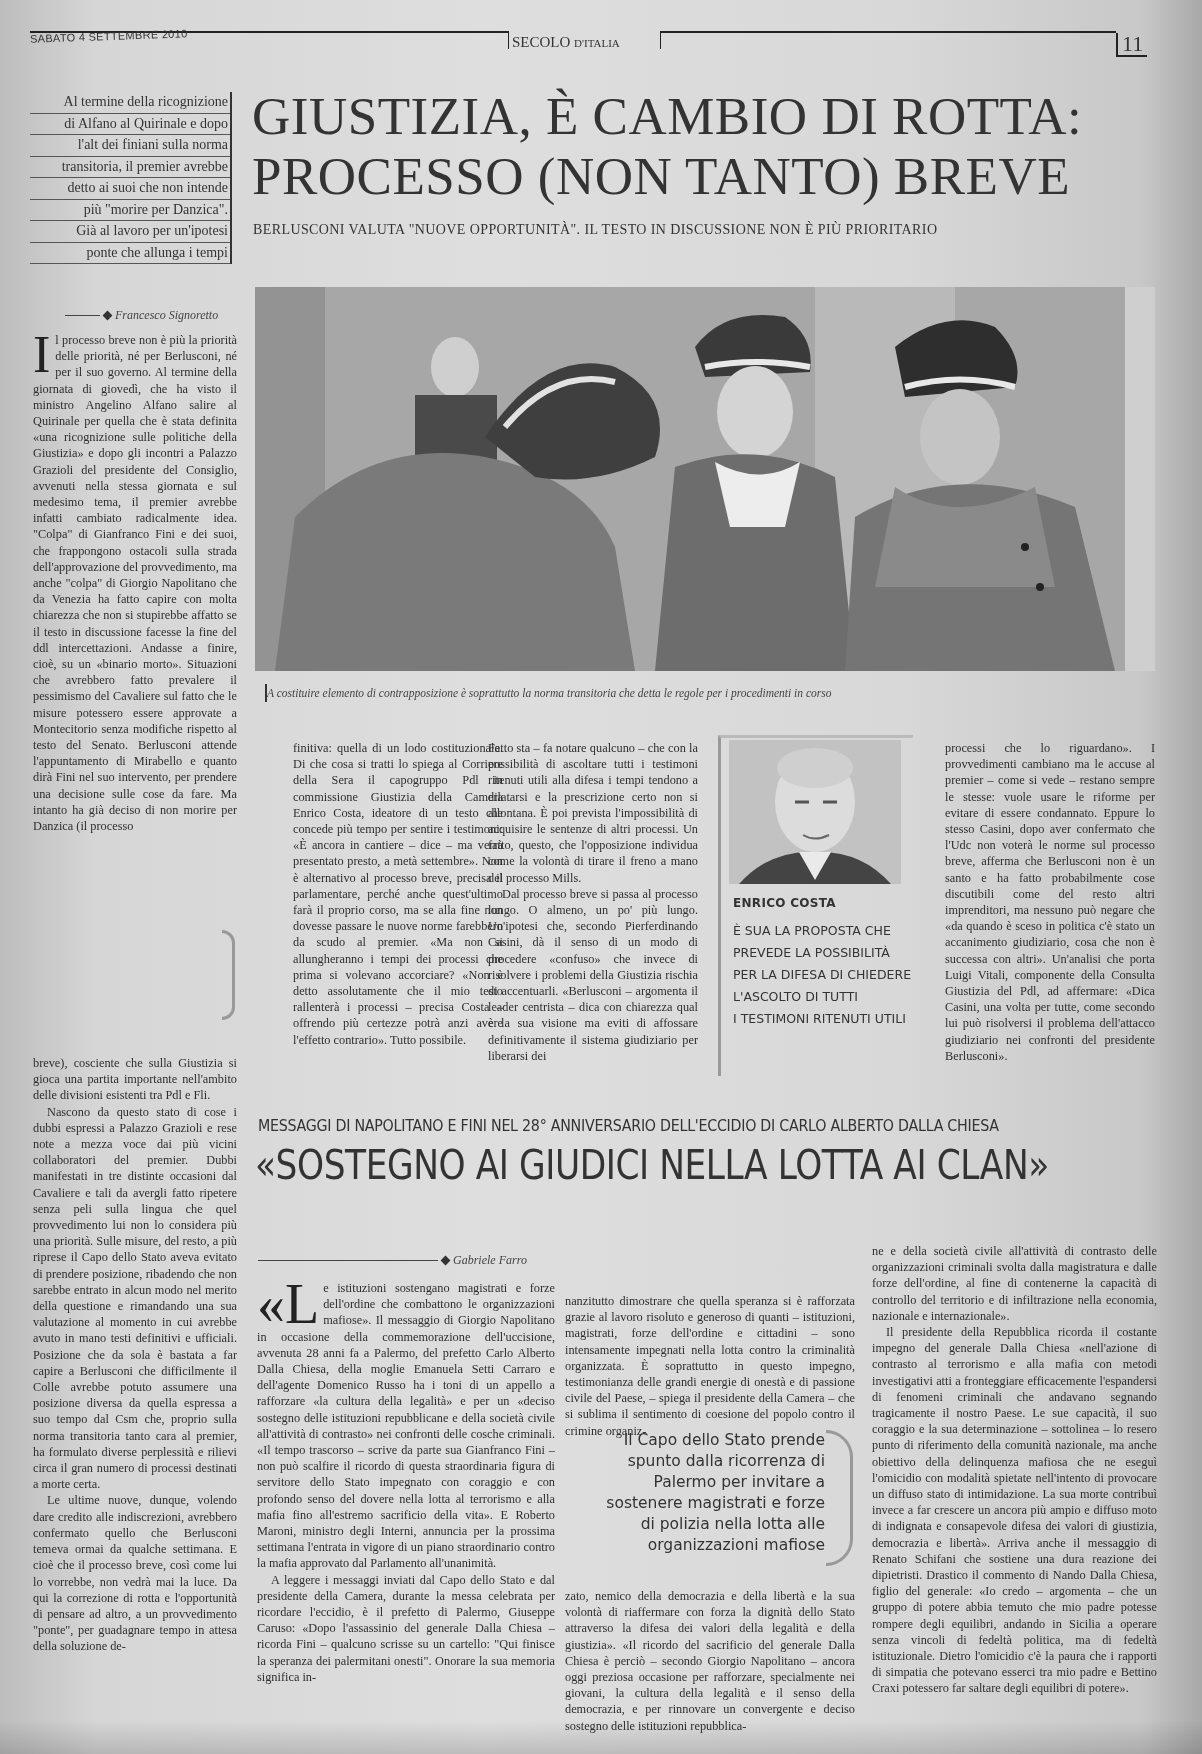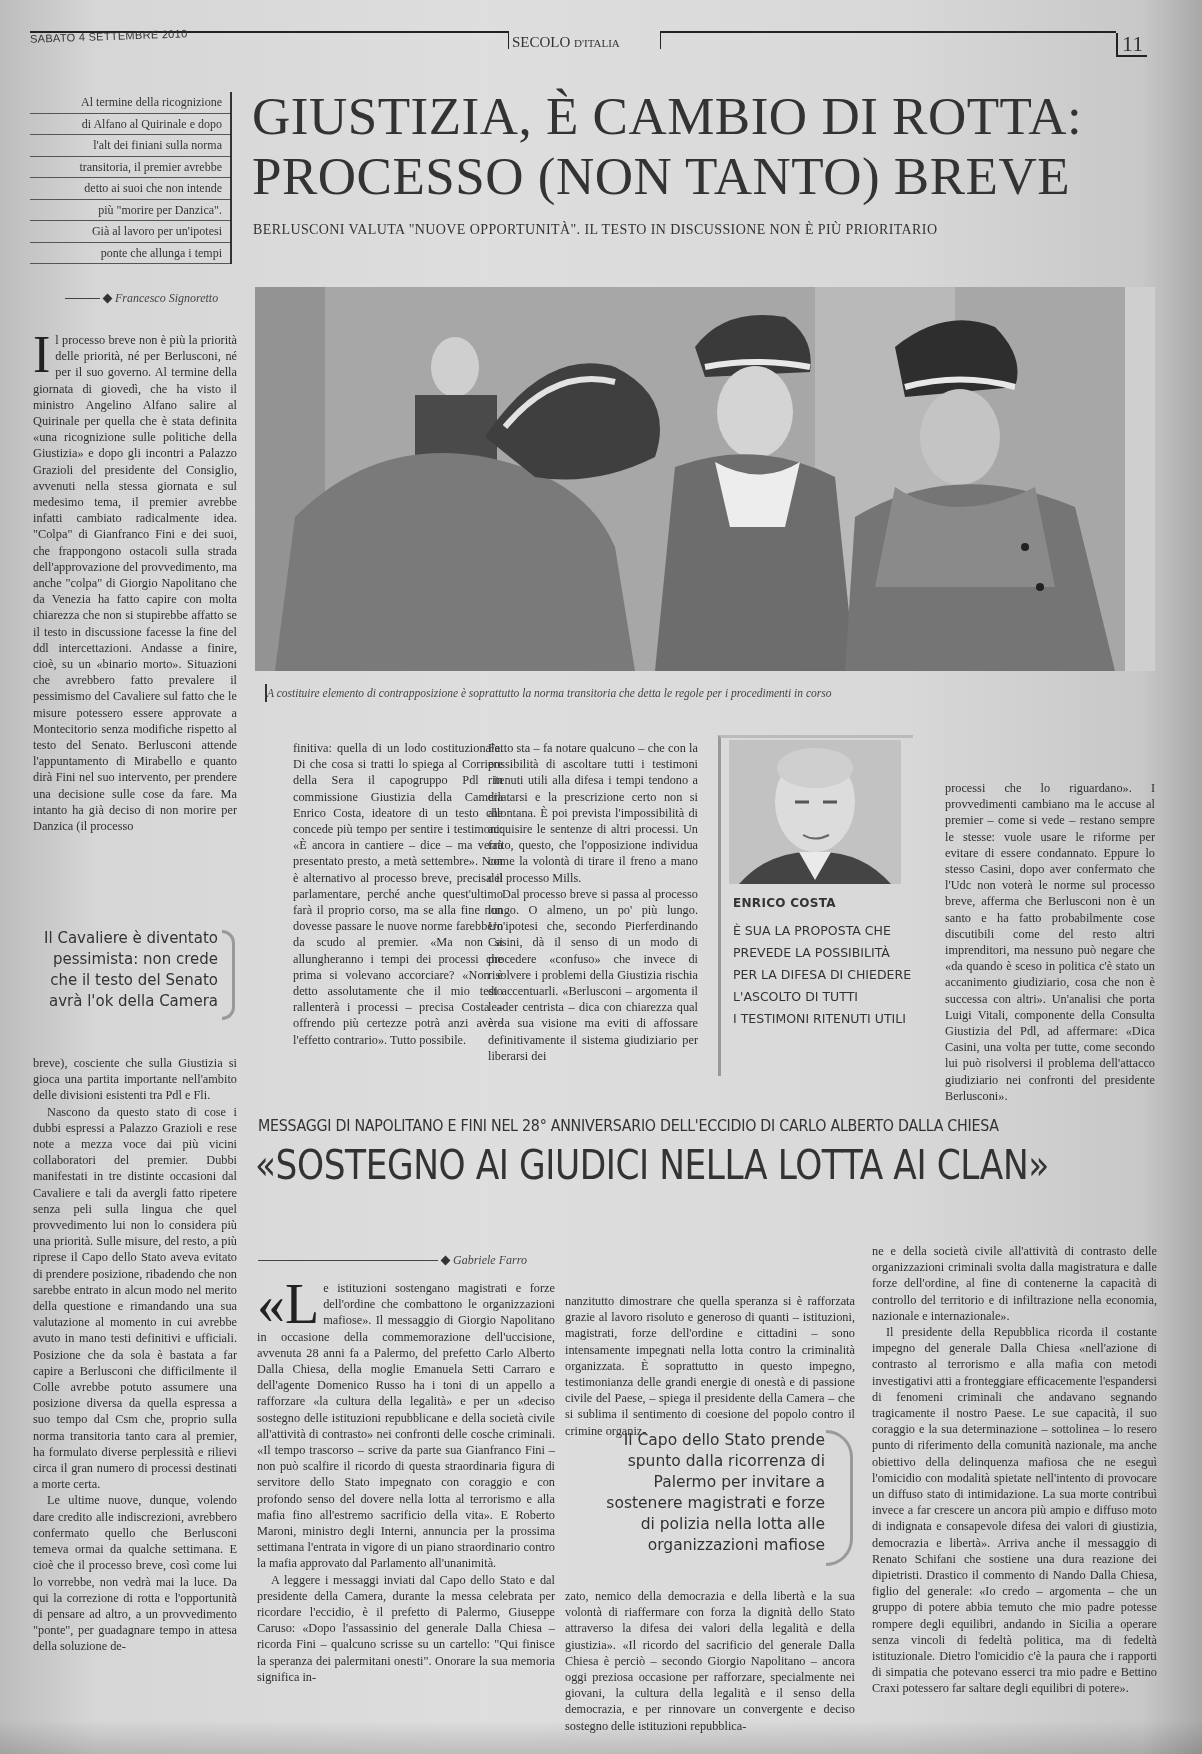--- a/index.html
+++ b/index.html
@@ -9,21 +9,21 @@
         background:linear-gradient(90deg,#bdbdbd 0%,#d6d6d6 8%,#dedede 40%,#d8d8d8 75%,#c8c8c8 95%,#a8a8a8 100%);}
   
   .hdr-line{position:absolute;top:31px;height:2px;background:#222;}
   .hdr-date{position:absolute;left:30px;top:30px;font-family:"Liberation Sans",sans-serif;font-size:11px;letter-spacing:.3px;color:#333;transform:rotate(-2deg);}
   .hdr-mast{position:absolute;left:512px;top:34px;font-size:15px;color:#333;}
   .hdr-mast small{font-size:11px;}
   .hdr-tick{position:absolute;width:1px;height:18px;background:#222;top:31px;}
   .hdr-page{position:absolute;left:1116px;top:33px;font-size:22px;color:#333;border-left:2px solid #222;border-bottom:2px solid #222;padding:0 4px;line-height:22px;}
   
   .summary{position:absolute;left:30px;top:92px;width:200px;border-right:2px solid #333;}
-  .summary div{font-size:12px;line-height:20.5px;text-align:right;border-bottom:1px solid #555;padding-right:8px;white-space:nowrap;color:#333;}
+  .summary div{font-size:14px;line-height:20.5px;text-align:right;border-bottom:1px solid #555;padding-right:2px;white-space:nowrap;color:#333;}
   
   .headline{position:absolute;left:252px;top:86px;width:910px;font-size:53px;line-height:60px;color:#333;letter-spacing:.5px;}
   .subhead{position:absolute;left:253px;top:222px;font-size:14px;letter-spacing:.4px;color:#333;white-space:nowrap;}
   
   .byline{position:absolute;display:flex;align-items:center;gap:4px;font-style:italic;font-size:12px;color:#444;}
   .byline .rule{height:1px;background:#444;}
   .byline .dia{width:7px;height:7px;background:#333;transform:rotate(45deg);}
   
   .col{position:absolute;font-size:12.3px;line-height:16.2px;text-align:justify;color:#2e2e2e;hyphens:auto;}
   .col p{margin:0;text-indent:14px;}
@@ -74,21 +74,21 @@
       <div>Già al lavoro per un'ipotesi</div>
       <div>ponte che allunga i tempi</div>
     </div>
 
   <div class="headline">
     <div>GIUSTIZIA, È CAMBIO DI ROTTA:</div>
     <div>PROCESSO (NON TANTO) BREVE</div>
   </div>
   <div class="subhead">BERLUSCONI VALUTA "NUOVE OPPORTUNITÀ". IL TESTO IN DISCUSSIONE NON È PIÙ PRIORITARIO</div>
 
-  <div class="byline" style="left:65px;top:291px;justify-content:space-between;">
+  <div class="byline" style="left:65px;top:308px;justify-content:space-between;">
     <span class="rule" style="width:35px;"></span>
     <span class="dia"></span>
     <span>Francesco Signoretto</span>
   </div>
 
   <div class="photo">
     <svg width="900" height="384" viewBox="0 0 900 384">
       <rect x="0" y="0" width="900" height="384" fill="#a7a7a7"></rect>
       <rect x="560" y="0" width="140" height="384" fill="#b9b9b9"></rect>
       <rect x="0" y="0" width="70" height="384" fill="#939393"></rect>
@@ -115,21 +115,20 @@
         <circle cx="785" cy="300" r="4" fill="#222"></circle>
       <rect x="870" y="0" width="30" height="384" fill="#cfcfcf"></rect>
     </svg>
   </div>
   <div class="caption">A costituire elemento di contrapposizione è soprattutto la norma transitoria che detta le regole per i procedimenti in corso</div>
 
   <div class="col" style="left:33px;top:332px;width:204px;">
     <p class="noind"><span class="drop">I</span><span>l processo breve non è più la priorità delle priorità, né per Berlusconi, né per il suo governo. Al termine della giornata di giovedì, che ha visto il ministro Angelino Alfano salire al Quirinale per quella che è stata definita «una ricognizione sulle politiche della Giustizia» e dopo gli incontri a Palazzo Grazioli del presidente del Consiglio, avvenuti nella stessa giornata e sul medesimo tema, il premier avrebbe infatti cambiato radicalmente idea. "Colpa" di Gianfranco Fini e dei suoi, che frappongono ostacoli sulla strada dell'approvazione del provvedimento, ma anche "colpa" di Giorgio Napolitano che da Venezia ha fatto capire con molta chiarezza che non si stupirebbe affatto se il testo in discussione facesse la fine del ddl intercettazioni. Andasse a finire, cioè, su un «binario morto». Situazioni che avrebbero fatto prevalere il pessimismo del Cavaliere sul fatto che le misure potessero essere approvate a Montecitorio senza modifiche rispetto al testo del Senato. Berlusconi attende l'appuntamento di Mirabello e quanto dirà Fini nel suo intervento, per prendere una decisione sulle cose da fare. Ma intanto ha già deciso di non morire per Danzica (il processo</span></p>
   </div>
 
-  <div class="pull" style="left:30px;top:928px;width:188px;">Il Cavaliere è diventato pessimista: non crede che il testo del Senato avrà l'ok della Camera</div>
   <div class="brace" style="left:222px;top:930px;width:10px;height:84px;"></div>
 
   <div class="col" style="left:33px;top:1055px;width:204px;">
     <p class="noind">breve), cosciente che sulla Giustizia si gioca una partita importante nell'ambito delle divisioni esistenti tra Pdl e Fli.</p>
     <p>Nascono da questo stato di cose i dubbi espressi a Palazzo Grazioli e rese note a mezza voce dai più vicini collaboratori del premier. Dubbi manifestati in tre distinte occasioni dal Cavaliere e tali da avergli fatto ripetere senza peli sulla lingua che quel provvedimento lui non lo considera più una priorità. Sulle misure, del resto, a più riprese il Capo dello Stato aveva evitato di prendere posizione, ribadendo che non sarebbe entrato in alcun modo nel merito della questione e rimandando una sua valutazione al momento in cui avrebbe avuto in mano testi definitivi e ufficiali. Posizione che da sola è bastata a far capire a Berlusconi che difficilmente il Colle avrebbe potuto assumere una posizione diversa da quella espressa a suo tempo dal Csm che, proprio sulla norma transitoria tanto cara al premier, ha formulato diverse perplessità e rilievi circa il gran numero di processi destinati a morte certa.</p>
     <p>Le ultime nuove, dunque, volendo dare credito alle indiscrezioni, avrebbero confermato quello che Berlusconi temeva ormai da qualche settimana. E cioè che il processo breve, così come lui lo vorrebbe, non vedrà mai la luce. Da qui la correzione di rotta e l'opportunità di pensare ad altro, a un provvedimento "ponte", per guadagnare tempo in attesa della soluzione de-</p>
   </div>
 
   <div class="col" style="left:257px;top:740px;width:210px;margin-left:36px;">
     <p class="noind">finitiva: quella di un lodo costituzionale. Di che cosa si tratti lo spiega al Corriere della Sera il capogruppo Pdl in commissione Giustizia della Camera Enrico Costa, ideatore di un testo che concede più tempo per sentire i testimoni: «È ancora in cantiere – dice – ma verrà presentato presto, a metà settembre». Non è alternativo al processo breve, precisa il parlamentare, perché anche quest'ultimo farà il proprio corso, ma se alla fine non dovesse passare le nuove norme farebbero da scudo al premier. «Ma non si allungheranno i tempi dei processi che prima si volevano accorciare? «Non è detto assolutamente che il mio testo rallenterà i processi – precisa Costa – offrendo più certezze potrà anzi avere l'effetto contrario». Tutto possibile.</p>
@@ -155,21 +154,21 @@
     <div class="name">ENRICO COSTA</div>
     <div class="desc" id="profile-desc">
         <div>È sua la proposta che</div>
         <div>prevede la possibilità</div>
         <div>per la difesa di chiedere</div>
         <div>l'ascolto di tutti</div>
         <div>i testimoni ritenuti utili</div>
       </div>
   </div>
 
-  <div class="col" style="left:945px;top:740px;width:210px;margin-top:40px;">
+  <div class="col" style="left:945px;top:740px;width:210px;">
     <p class="noind">processi che lo riguardano». I provvedimenti cambiano ma le accuse al premier – come si vede – restano sempre le stesse: vuole usare le riforme per evitare di essere condannato. Eppure lo stesso Casini, dopo aver confermato che l'Udc non voterà le norme sul processo breve, afferma che Berlusconi non è un santo e ha fatto probabilmente cose discutibili come del resto altri imprenditori, ma nessuno può negare che «da quando è sceso in politica c'è stato un accanimento giudiziario, cosa che non è successa con altri». Un'analisi che porta Luigi Vitali, componente della Consulta Giustizia del Pdl, ad affermare: «Dica Casini, una volta per tutte, come secondo lui può risolversi il problema dell'attacco giudiziario nei confronti del presidente Berlusconi».</p>
   </div>
 
   <div class="kicker">MESSAGGI DI NAPOLITANO E FINI NEL 28° ANNIVERSARIO DELL'ECCIDIO DI CARLO ALBERTO DALLA CHIESA</div>
   <div class="head2">«SOSTEGNO AI GIUDICI NELLA LOTTA AI CLAN»</div>
 
   <div class="byline" style="left:258px;top:1253px;">
     <span class="rule" style="width:180px;"></span>
     <span class="dia"></span>
     <span>Gabriele Farro</span>

